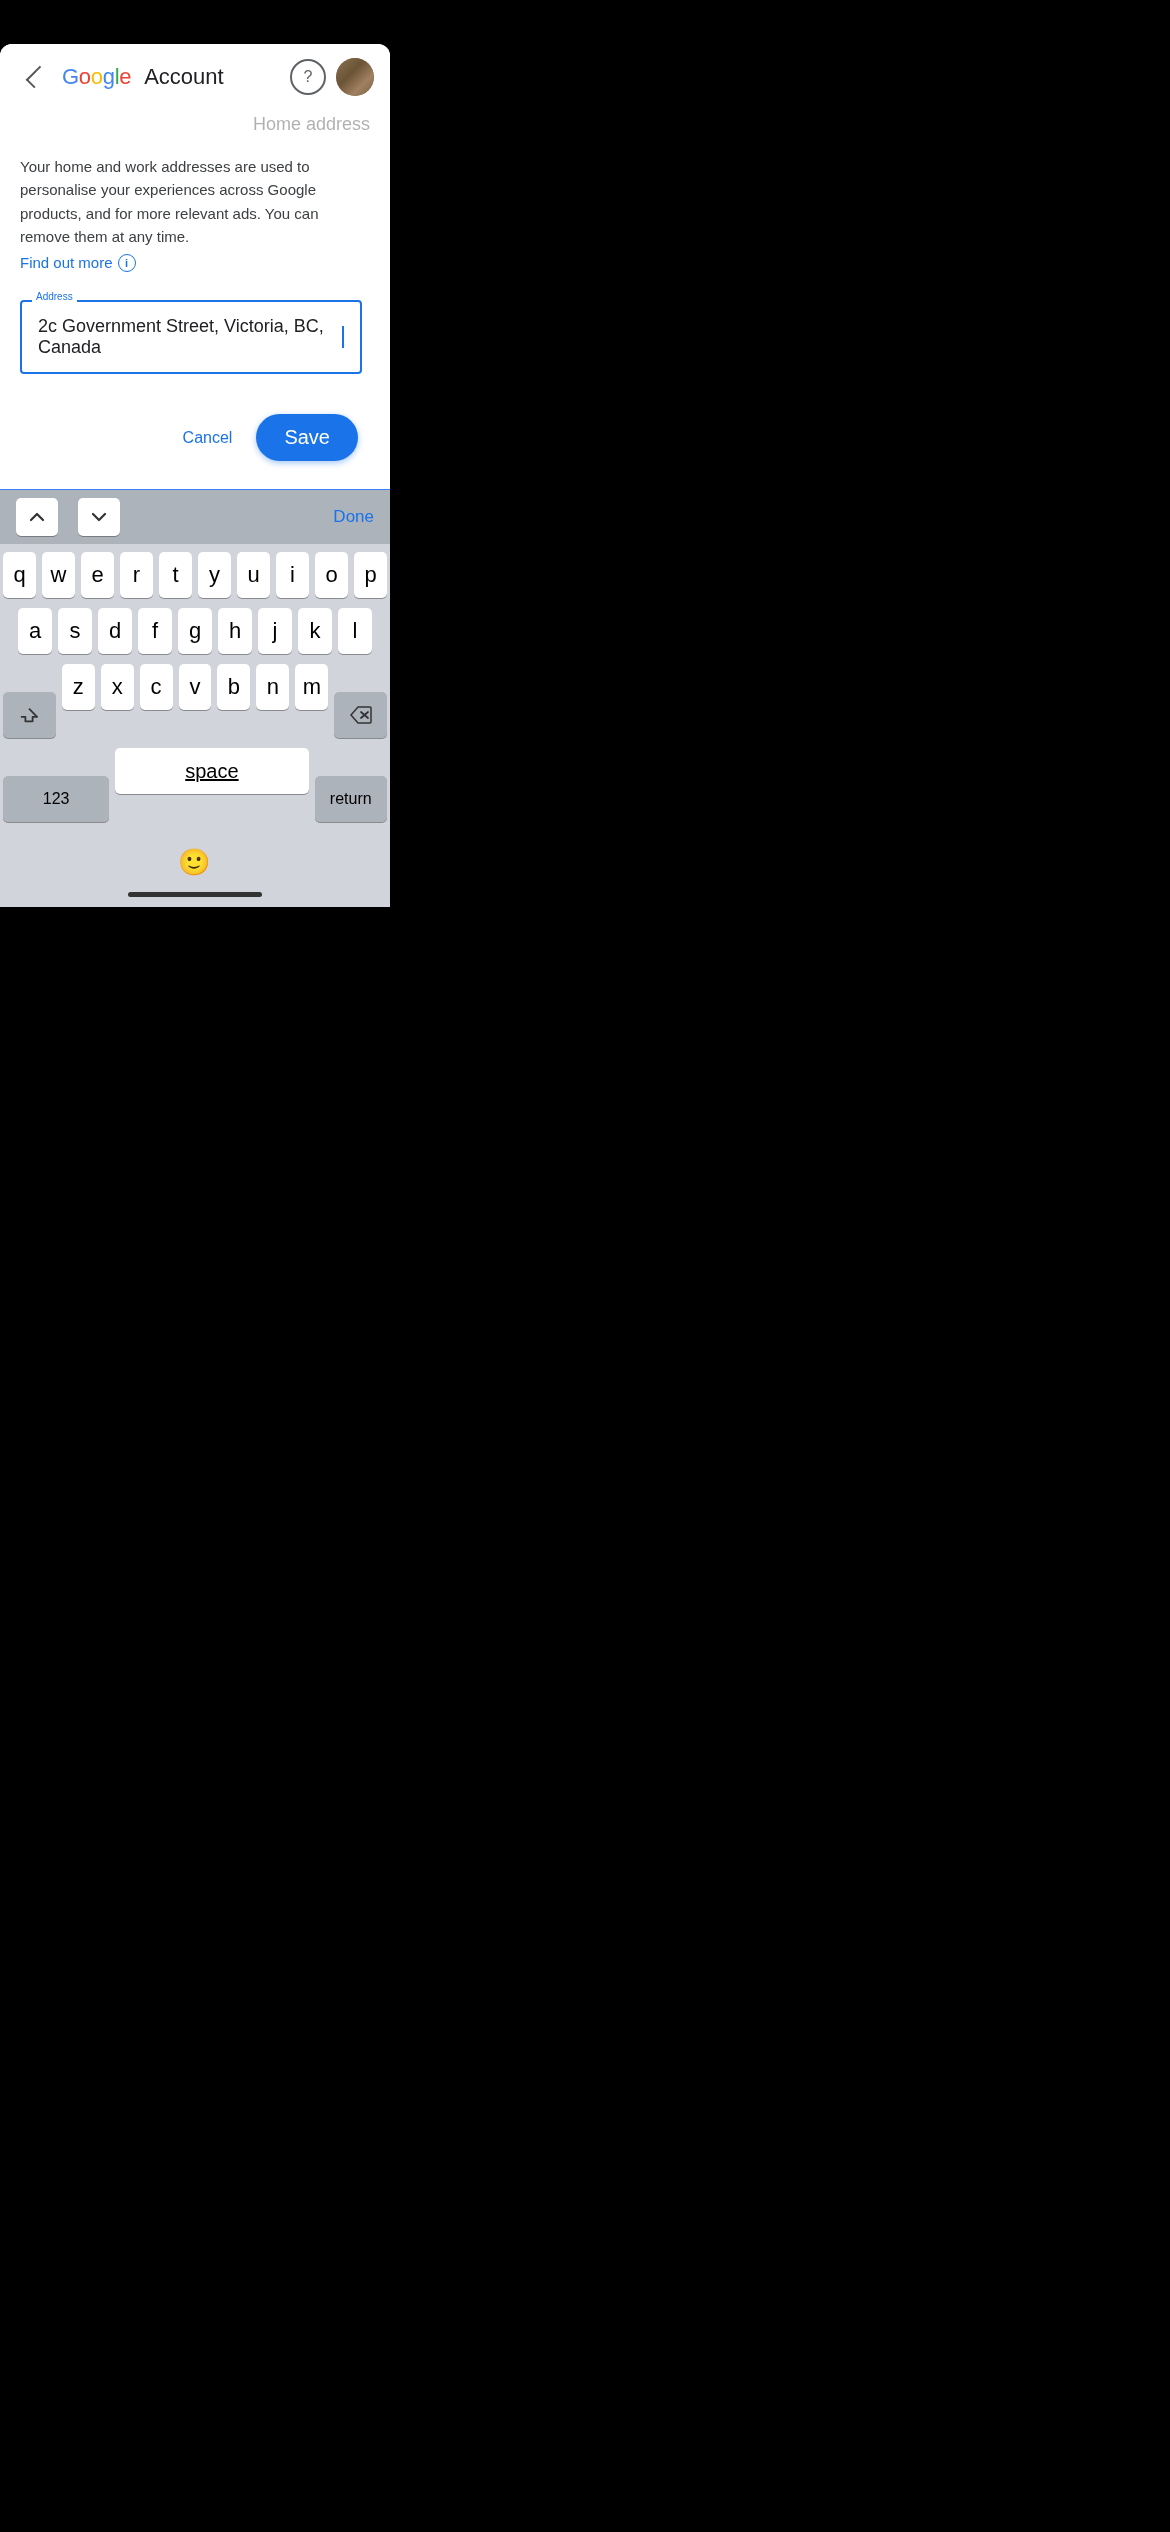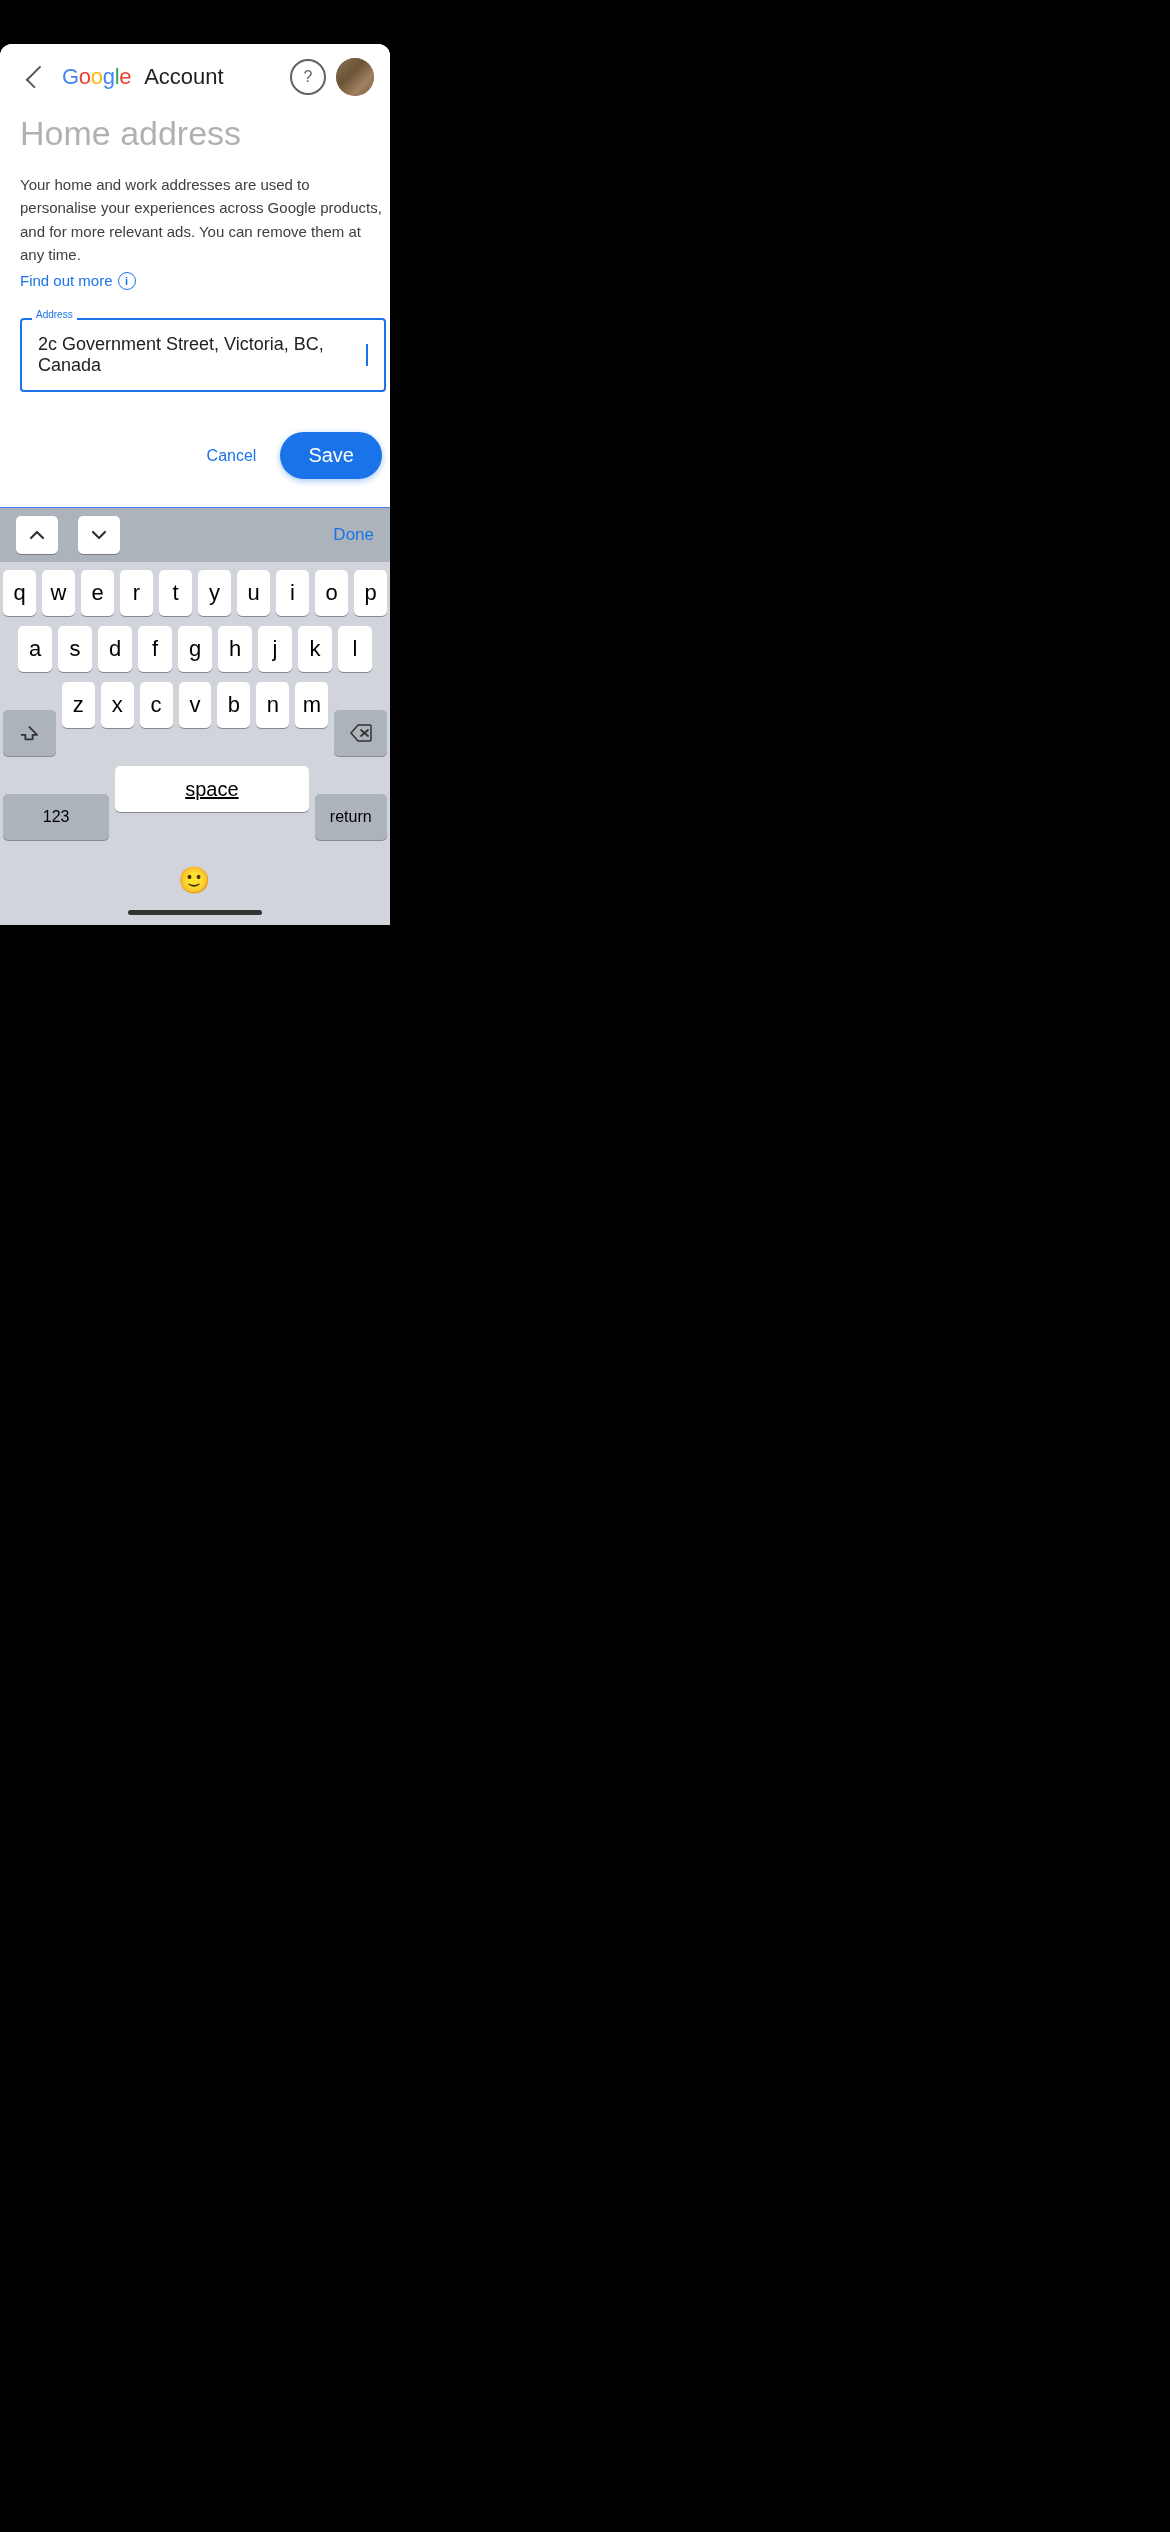--- a/index.html
+++ b/index.html
@@ -118,29 +118,30 @@
       border-radius: 50%;
     }
 
     
     .page-title-section {
       padding: 8px 20px 4px 20px;
       background: #fff;
     }
 
     .page-title {
-      font-size: 34px;
+      font-size: 18px;
       font-weight: 400;
       color: #202124;
       opacity: 0.35;
+      text-align: right;
     }
 
     
     .content {
-      padding: 16px 4px 20px 20px;
+      padding: 16px 28px 20px 20px;
       background: #fff;
       flex: 1;
     }
 
     .description {
       font-size: 15px;
       line-height: 1.55;
       color: #3c4043;
       margin-bottom: 4px;
     }

